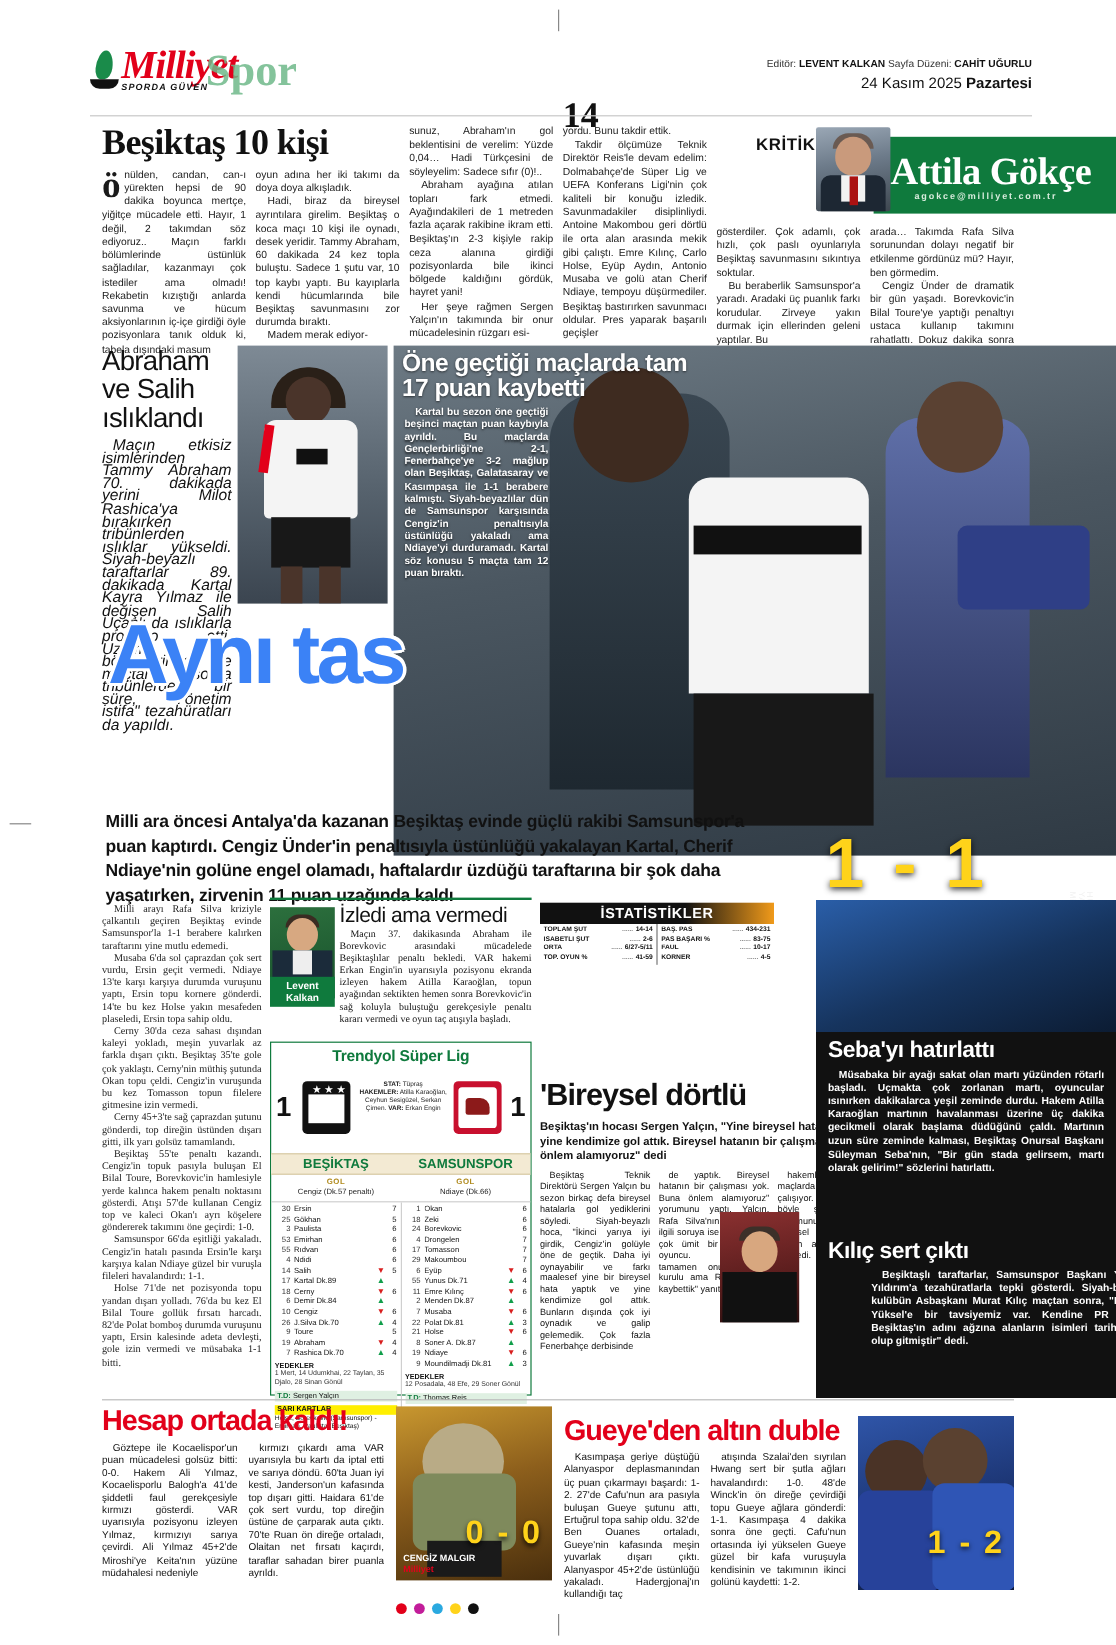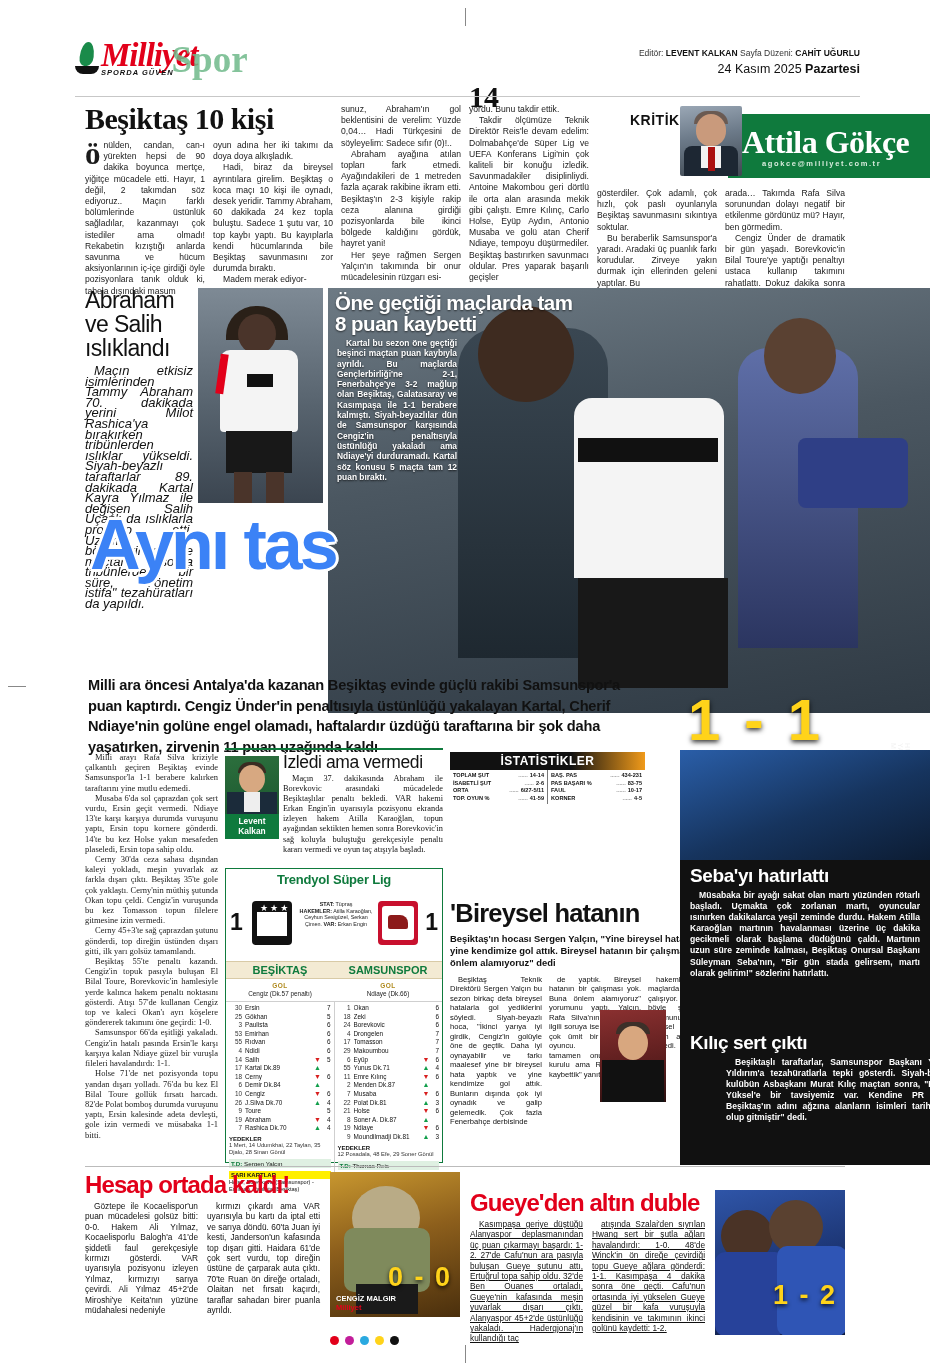--- a/index.html
+++ b/index.html
@@ -314,21 +314,21 @@
   .seba .t2{
     position:absolute;left:10px;top:307px;width:230px;
     font-size:8.6px;line-height:11.1px;text-align:justify;font-weight:bold;margin-left:36px;
   }
   .seba .t2 p{ text-indent:9px;margin:0;}
 
   
   .bottom{ position:absolute;left:85px;top:1172px;width:760px;height:150px; }
   .bot-rule{position:absolute;left:0;top:-6px;width:760px;height:1px;background:#bbb;}
   .bot-a{ position:absolute;left:0;top:0;width:375px; }
-  .bot-b{ position:absolute;left:385px;top:18px;width:375px; }
+  .bot-b{ position:absolute;left:385px;top:8px;width:375px; }
   .bot-h{
     font-size:24px;font-weight:bold;color:#e2001a;letter-spacing:-.9px;line-height:25px;
   }
   .bot-cols{display:flex;gap:9px;margin-top:4px;}
   .bot-cols > div{flex:1;font-size:8.3px;line-height:10.4px;text-align:justify;}
   .bot-cols p{text-indent:9px;margin:0;}
   .bot-photo{
     position:absolute;right:0;top:0;width:130px;height:145px;overflow:hidden;
   }
   .bp1{background:linear-gradient(165deg,#c8972f 0%,#8d5f1c 45%,#4a2f0d 100%);}
@@ -469,21 +469,21 @@
       <div class="player" style="left:150px;top:18px;width:96px;height:96px;border-radius:50%;background:#3e2b20;"></div>
       <div class="player jersey-w" style="left:246px;top:110px;width:150px;height:180px;border-radius:18px 18px 0 0;"></div>
       <div class="player" style="left:250px;top:150px;width:140px;height:24px;background:#111;"></div>
       <div class="player jersey-b" style="left:250px;top:290px;width:150px;height:110px;"></div>
       <div class="player" style="left:410px;top:60px;width:120px;height:300px;background:linear-gradient(180deg,#5f6fa8,#2b3560);border-radius:30px 30px 0 0;"></div>
       <div class="player" style="left:436px;top:30px;width:72px;height:76px;border-radius:50%;background:#5a4132;"></div>
       <div class="player" style="left:470px;top:150px;width:110px;height:70px;background:#2f3f86;border-radius:8px;"></div>
     </div>
 
     <div class="ph2-title">
-      <span>Öne geçtiği maçlarda tam 8 puan kaybetti</span>
+      <span>Öne geçtiği maçlarda tam 17 puan kaybetti</span>
     </div>
     <div class="ph2-body">
       <p>Kartal bu sezon öne geçtiği beşinci maçtan puan kaybıyla ayrıldı. Bu maçlarda Gençlerbirliği'ne 2-1, Fenerbahçe'ye 3-2 mağlup olan Beşiktaş, Galatasaray ve Kasımpaşa ile 1-1 berabere kalmıştı. Siyah-beyazlılar dün de Samsunspor karşısında Cengiz'in penaltısıyla üstünlüğü yakaladı ama Ndiaye'yi durduramadı. Kartal söz konusu 5 maçta tam 12 puan bıraktı.</p>
     </div>
     <div class="credit-vert">HÜSEYİN YAVUZ Milliyet</div>
   </div>
 
   <div class="bighead">
     <span>Aynı tas</span>
   </div>
@@ -813,21 +813,21 @@
               <span class="k">KORNER</span>
               <span class="d">......</span>
               <span class="v">4-5</span>
             </div>
           </div>
       </div>
     </div>
 
     <div class="quote">
       <h2>
-        <span>'Bireysel hatanın</span><br>
+        <span>'Bireysel dörtlü</span><br>
       </h2>
       <div class="lede">Beşiktaş'ın hocası Sergen Yalçın, "Yine bireysel hata yaptık ve yine kendimize gol attık. Bireysel hatanın bir çalışması yok. Buna önlem alamıyoruz" dedi</div>
       <div class="cols">
         <div>
             <p>Beşiktaş Teknik Direktörü Sergen Yalçın bu sezon birkaç defa bireysel hatalarla gol yediklerini söyledi. Siyah-beyazlı hoca, "İkinci yarıya iyi girdik, Cengiz'in golüyle öne de geçtik. Daha iyi oynayabilir ve farkı maalesef yine bir bireysel hata yaptık ve yine kendimize gol attık. Bunların dışında çok iyi oynadık ve galip gelemedik. Çok fazla Fenerbahçe derbisinde</p>
           </div>
         <div>
             <p>de yaptık. Bireysel hatanın bir çalışması yok. Buna önlem alamıyoruz" yorumunu yaptı. Yalçın, Rafa Silva'nın durumuyla ilgili soruya ise "Beşiktaş'ın çok ümit bir bağlandığı oyuncu. Kadromuz tamamen onun üzerine kurulu ama Rafa Silva'yı kaybettik" yanıtını verdi.</p>
           </div>
         <div>
@@ -874,21 +874,21 @@
         <div class="bot-score">0 - 0</div>
         <div class="bot-credit">
           <span>CENGİZ MALGIR</span><br>
           <span class="m">Milliyet</span>
         </div>
       </div>
     </div>
 
     <div class="bot-b">
       <div class="bot-h">Gueye'den altın duble</div>
-      <div class="bot-cols" style="width:235px;text-decoration:underline;">
+      <div class="bot-cols" style="width:235px;">
         <div>
             <p>Kasımpaşa geriye düştüğü Alanyaspor deplasmanından üç puan çıkarmayı başardı: 1-2. 27'de Cafu'nun ara pasıyla buluşan Gueye şutunu attı, Ertuğrul topa sahip oldu. 32'de Ben Ouanes ortaladı, Gueye'nin kafasında meşin yuvarlak dışarı çıktı. Alanyaspor 45+2'de üstünlüğü yakaladı. Hadergjonaj'ın kullandığı taç</p>
           </div>
         <div>
             <p>atışında Szalai'den sıyrılan Hwang sert bir şutla ağları havalandırdı: 1-0. 48'de Winck'in ön direğe çevirdiği topu Gueye ağlara gönderdi: 1-1. Kasımpaşa 4 dakika sonra öne geçti. Cafu'nun ortasında iyi yükselen Gueye güzel bir kafa vuruşuyla kendisinin ve takımının ikinci golünü kaydetti: 1-2.</p>
           </div>
       </div>
       <div class="bot-photo bp2">
         <div class="player" style="left:6px;top:20px;width:52px;height:52px;border-radius:50%;background:#4a3326;"></div>
         <div class="player" style="left:54px;top:10px;width:54px;height:54px;border-radius:50%;background:#5a4130;"></div>

